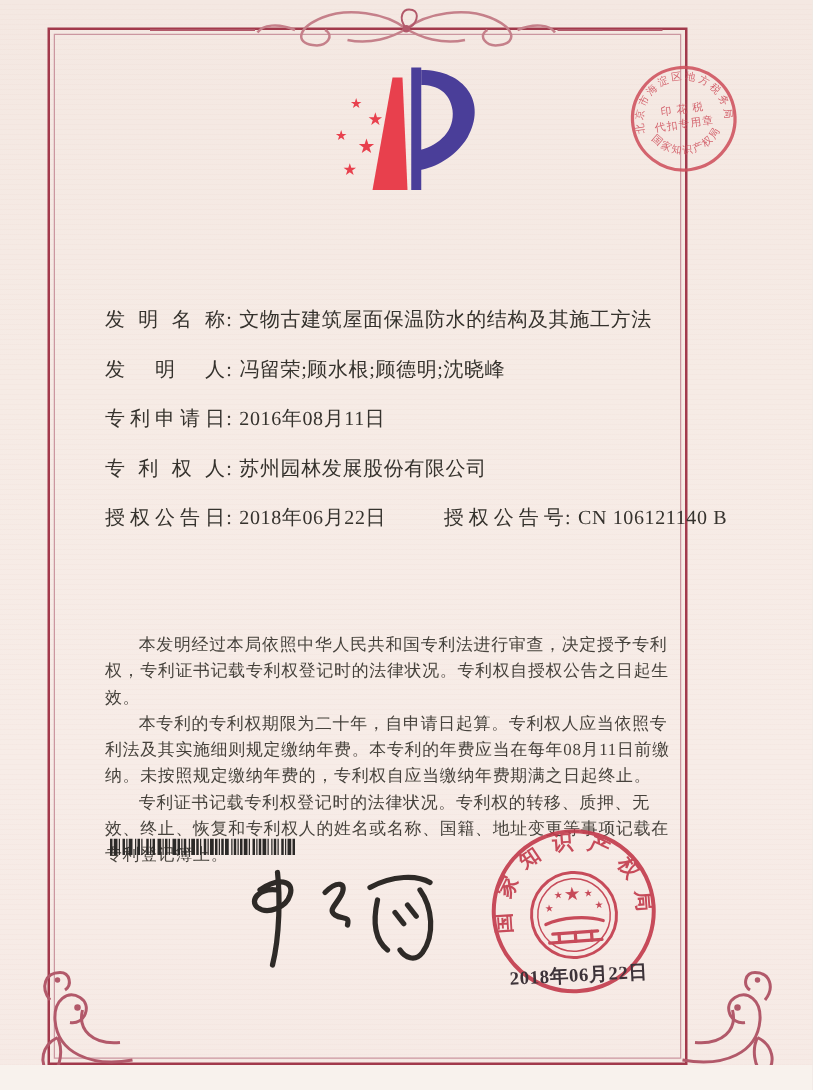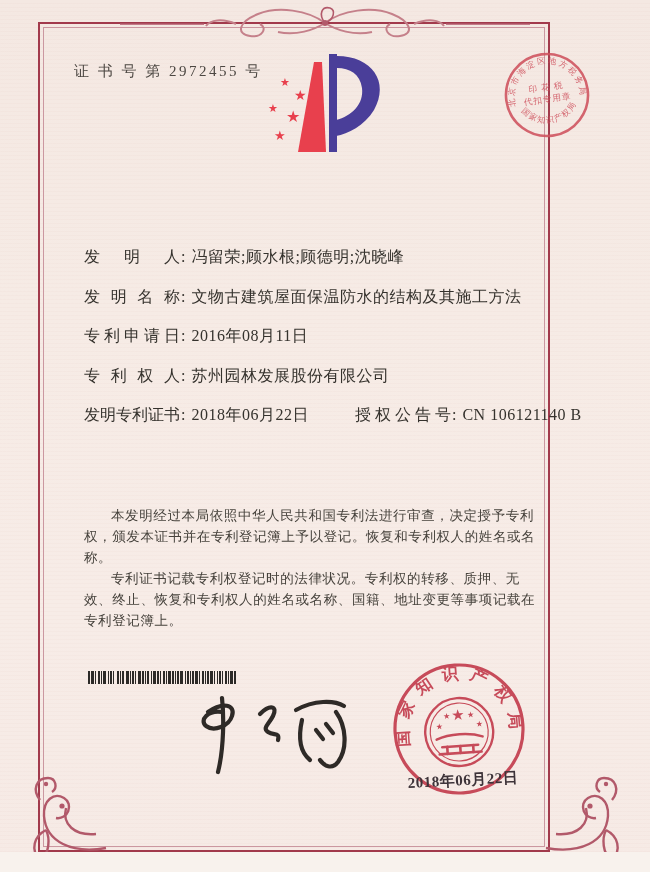--- a/index.html
+++ b/index.html
@@ -119,21 +119,20 @@
       <path d="M30,60 C18,66 14,80 24,90 C34,84 34,68 30,60"></path>
       <path d="M24,30 C16,20 20,8 32,8 C40,8 42,18 36,22"></path>
     </g>
     <g fill="#b2596a">
       <circle cx="46" cy="36" r="2.6"></circle>
         <circle cx="30" cy="14" r="2.2"></circle>
         <circle cx="24" cy="88" r="2.2"></circle>
     </g>
   </svg>
 
-  <div class="cert-no">证 书 号 第 2972455 号</div>
 
   <svg class="logo" width="150" height="112" viewBox="0 0 150 112">
     <polygon points="62,14 70,14 74,104 46,104" fill="#e8404d"></polygon>
     <polygon points="77,6 85,6 85,104 77,104" fill="#4a3e99"></polygon>
     <path d="M85,8 C120,8 138,34 122,62 C112,78 96,86 84,88 L84,72 C100,68 112,56 110,40 C108,26 98,20 85,20 Z" fill="#4a3e99"></path>
     <g fill="#e8404d" font-family="'DejaVu Sans',sans-serif">
       <text x="28" y="38" font-size="11">★</text>
       <text x="42" y="52" font-size="14">★</text>
       <text x="16" y="64" font-size="11">★</text>
       <text x="34" y="74" font-size="16">★</text>
@@ -149,39 +148,40 @@
     </defs>
     <text class="stamp-arc"><textPath href="#arcTop" startOffset="50%" text-anchor="middle">北京市海淀区地方税务局</textPath></text>
     <text class="stamp-arc-b"><textPath href="#arcBot" startOffset="50%" text-anchor="middle">国家知识产权局</textPath></text>
     <text class="stamp-center" x="55" y="50" text-anchor="middle">印 花 税</text>
     <text class="stamp-center" x="55" y="62" text-anchor="middle">代扣专用章</text>
   </svg>
 
 
   <div class="fields">
     <div class="frow">
+      <span class="lbl">发明名称</span><span class="colon">:</span><span class="fval">文物古建筑屋面保温防水的结构及其施工方法</span>
+    </div>
+    <div class="frow">
       <span class="lbl">发明人</span><span class="colon">:</span><span class="fval">冯留荣;顾水根;顾德明;沈晓峰</span>
-    </div>
-    <div class="frow">
-      <span class="lbl">发明名称</span><span class="colon">:</span><span class="fval">文物古建筑屋面保温防水的结构及其施工方法</span>
     </div>
     <div class="frow">
       <span class="lbl">专利申请日</span><span class="colon">:</span><span class="fval">2016年08月11日</span>
     </div>
     <div class="frow">
       <span class="lbl">专利权人</span><span class="colon">:</span><span class="fval">苏州园林发展股份有限公司</span>
     </div>
     <div class="frow tight dual">
-      <span class="pair1"><span class="lbl">发明专利证书</span><span class="colon">:</span><span class="fval">2018年06月22日</span></span>
+      <span class="pair1"><span class="lbl">授权公告日</span><span class="colon">:</span><span class="fval">2018年06月22日</span></span>
       <span class="pair2"><span class="lbl">授权公告号</span><span class="colon">:</span><span class="fval">CN 106121140 B</span></span>
     </div>
   </div>
 
   <div class="body-text">
-    <p>本发明经过本局依照中华人民共和国专利法进行审查，决定授予专利权，颁发本证书并在专利登记簿上予以登记。恢复和专利权人的姓名或名称。</p>
+    <p>本发明经过本局依照中华人民共和国专利法进行审查，决定授予专利权，专利证书记载专利权登记时的法律状况。专利权自授权公告之日起生效。</p>
+    <p>本专利的专利权期限为二十年，自申请日起算。专利权人应当依照专利法及其实施细则规定缴纳年费。本专利的年费应当在每年08月11日前缴纳。未按照规定缴纳年费的，专利权自应当缴纳年费期满之日起终止。</p>
     <p>专利证书记载专利权登记时的法律状况。专利权的转移、质押、无效、终止、恢复和专利权人的姓名或名称、国籍、地址变更等事项记载在专利登记簿上。</p>
   </div>
 
   <div class="barcode" id="barcode">
       <i style="width: 2px; background: rgb(44, 42, 40);"></i>
       <i style="width: 1px; background: transparent;"></i>
       <i style="width: 3px; background: rgb(44, 42, 40);"></i>
       <i style="width: 1px; background: transparent;"></i>
       <i style="width: 1px; background: rgb(44, 42, 40);"></i>
       <i style="width: 2px; background: transparent;"></i>

